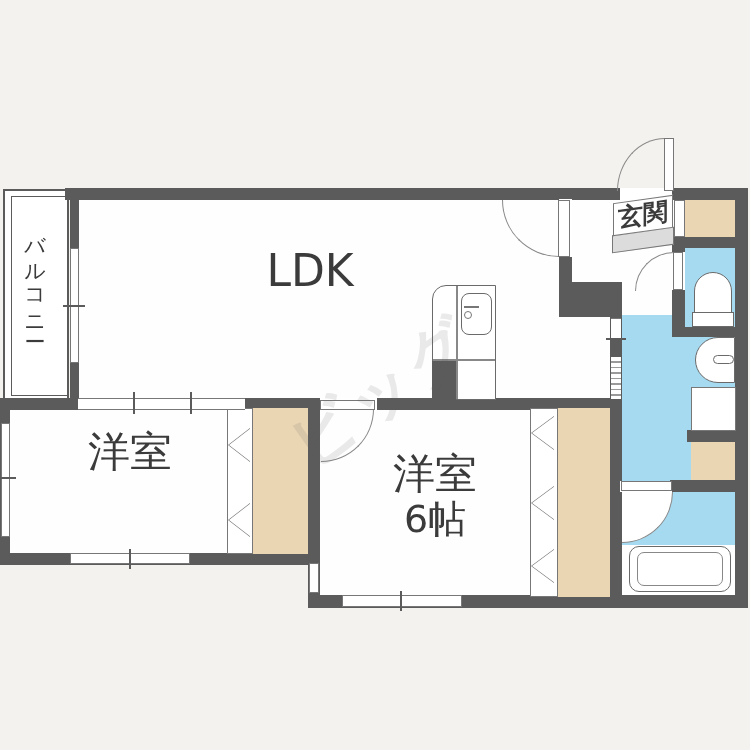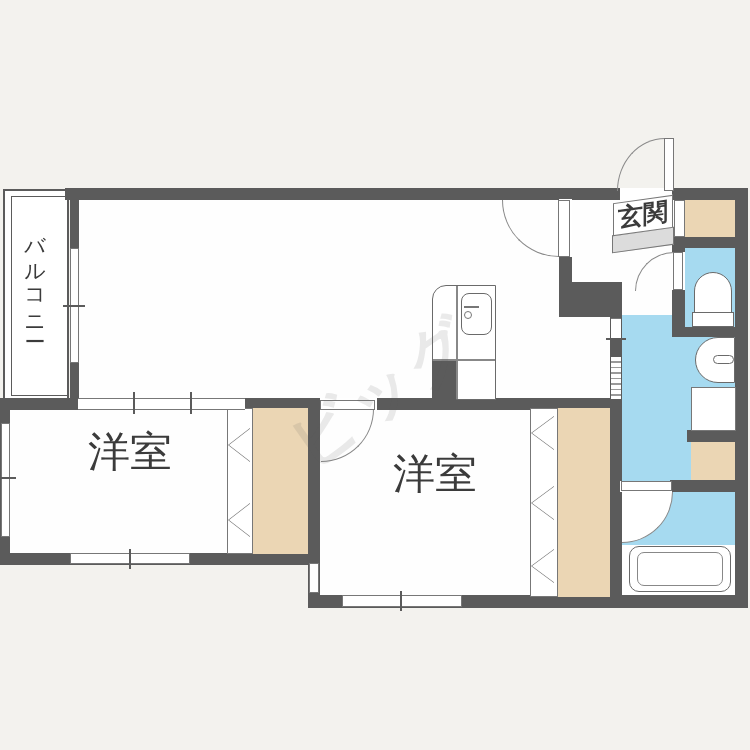--- a/index.html
+++ b/index.html
@@ -139,18 +139,20 @@
   <div class="abs bd" style="left:692px;top:312px;width:42px;height:15px;background:#fff;"></div>
 
   <div class="abs bd" style="left:695px;top:337px;width:40px;height:46px;background:#fff;border-radius:23px 0 0 23px;"></div>
   <div class="abs bd" style="left:713px;top:355px;width:21px;height:9px;background:#fff;border-radius:5px;"></div>
 
   <div class="abs bd1" style="left:691px;top:387px;width:45px;height:44px;background:#fff;"></div>
 
   <div class="abs bd" style="left:629px;top:546px;width:102px;height:46px;background:#fff;border-radius:10px;"></div>
   <div class="abs" style="left:637px;top:552px;width:86px;height:34px;border:1px solid #888;border-radius:7px;box-sizing:border-box;"></div>
 
+  <div class="label" style="left:200px;top:248px;width:220px;font-size:44px;">LDK</div>
   <div class="label" style="left:55px;top:430px;width:150px;font-size:42px;">洋室</div>
   <div class="label" style="left:360px;top:452px;width:150px;font-size:42px;">洋室</div>
+  <div class="label" style="left:360px;top:500px;width:150px;font-size:38px;">6帖</div>
 
   <div class="watermark" style="left:278px;top:348px;font-size:64px;">ビッグ</div>
 
 </div>
 
 </body></html>

